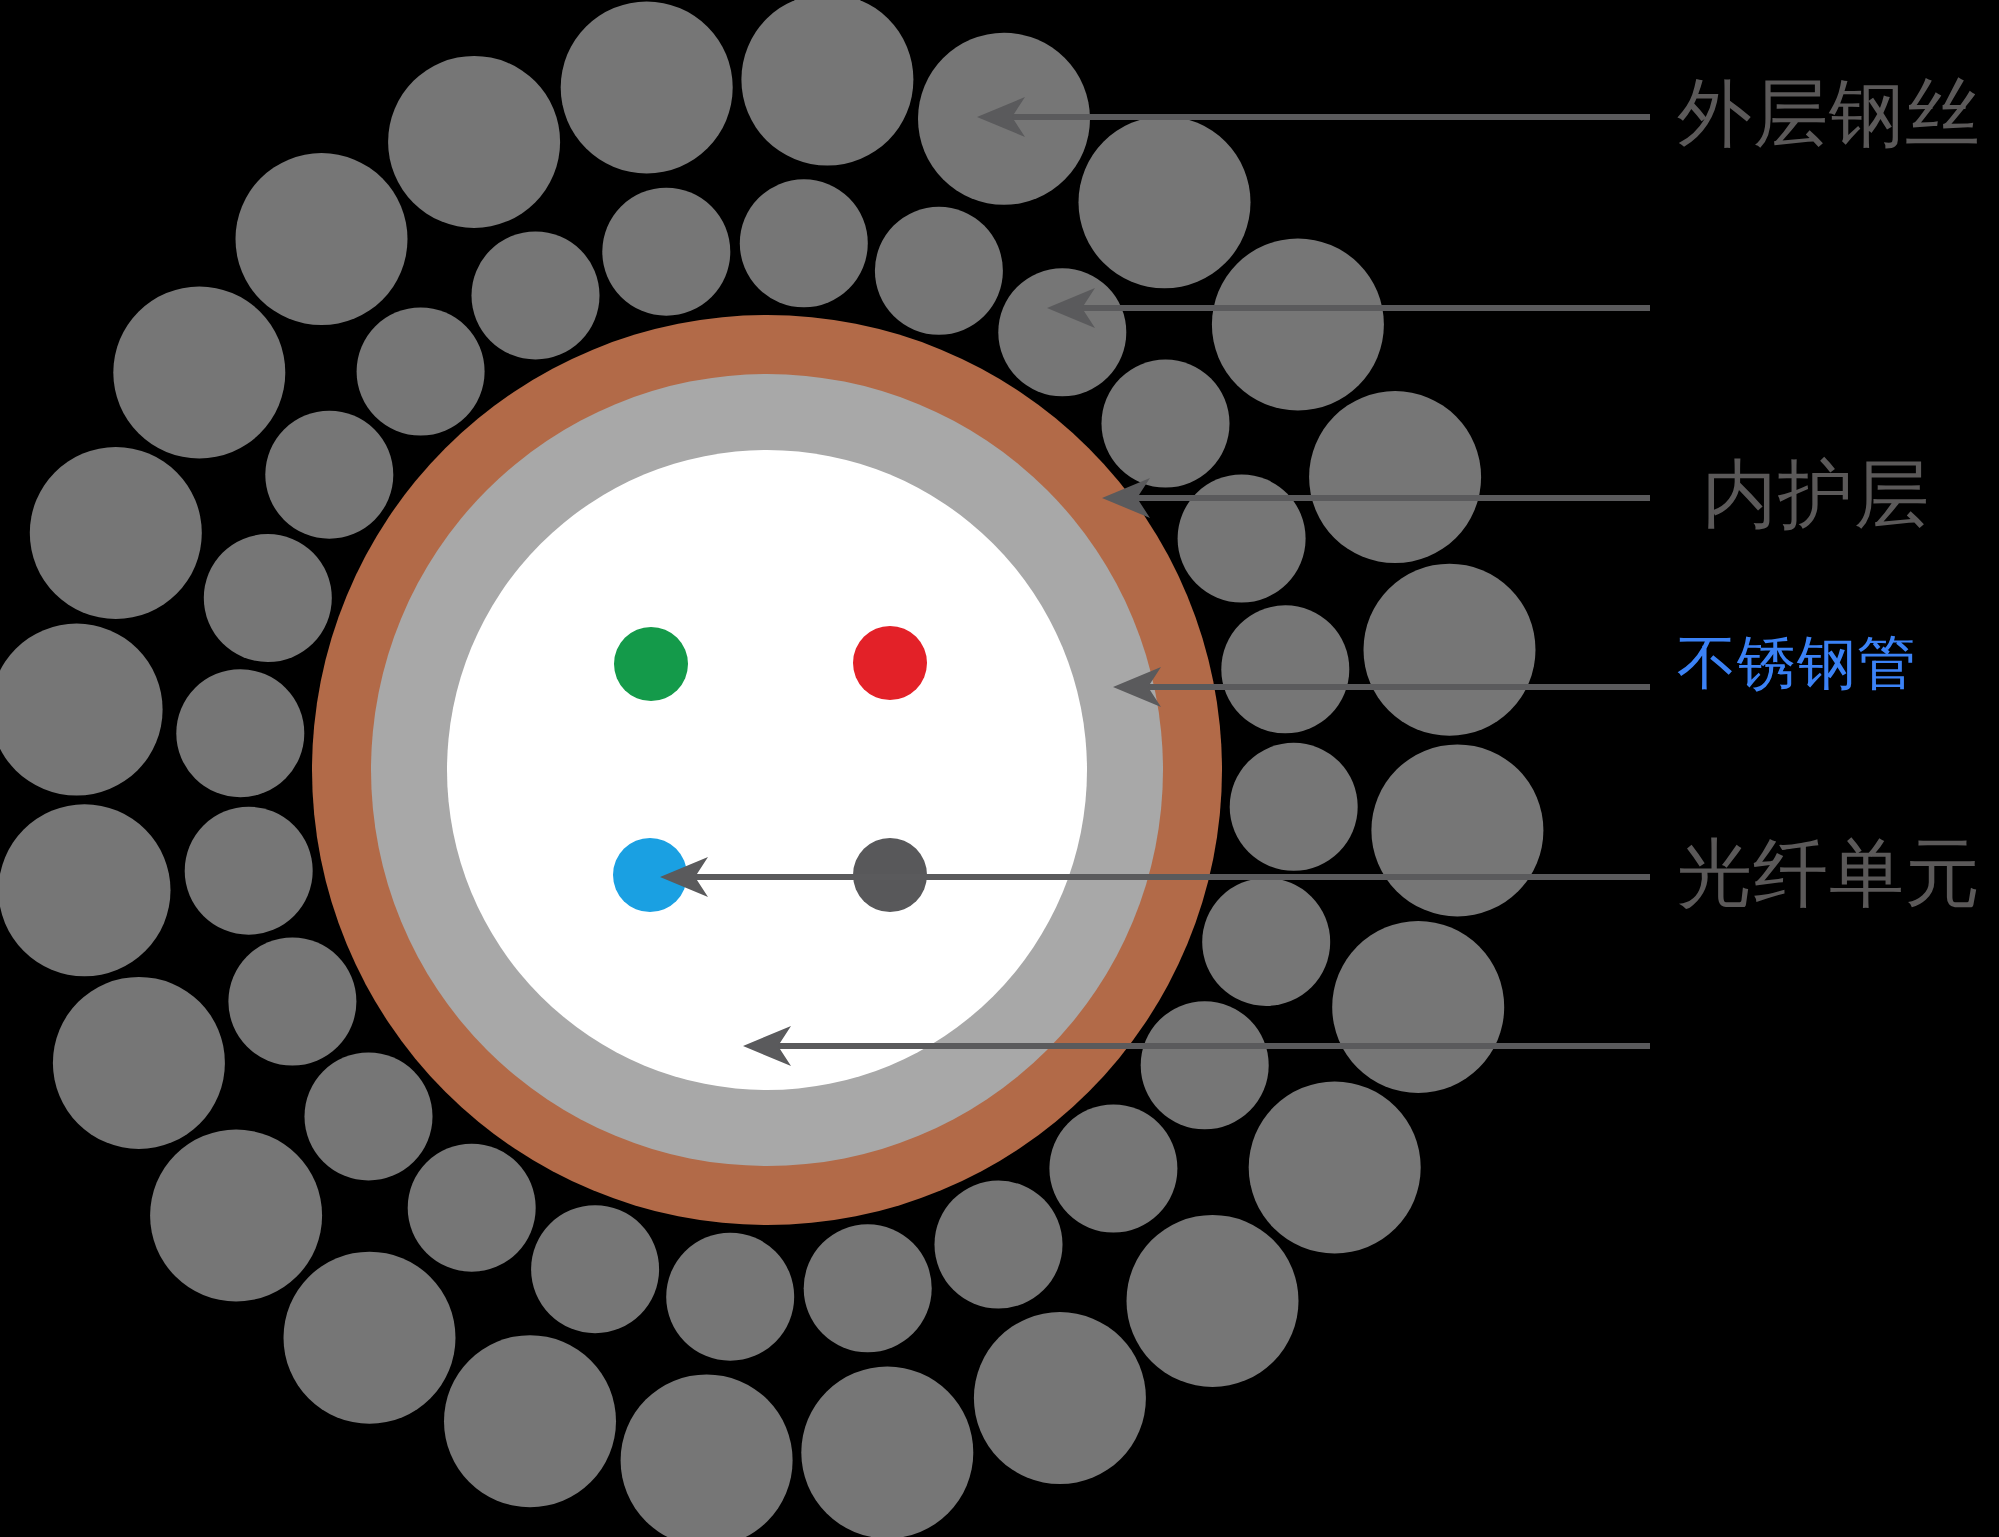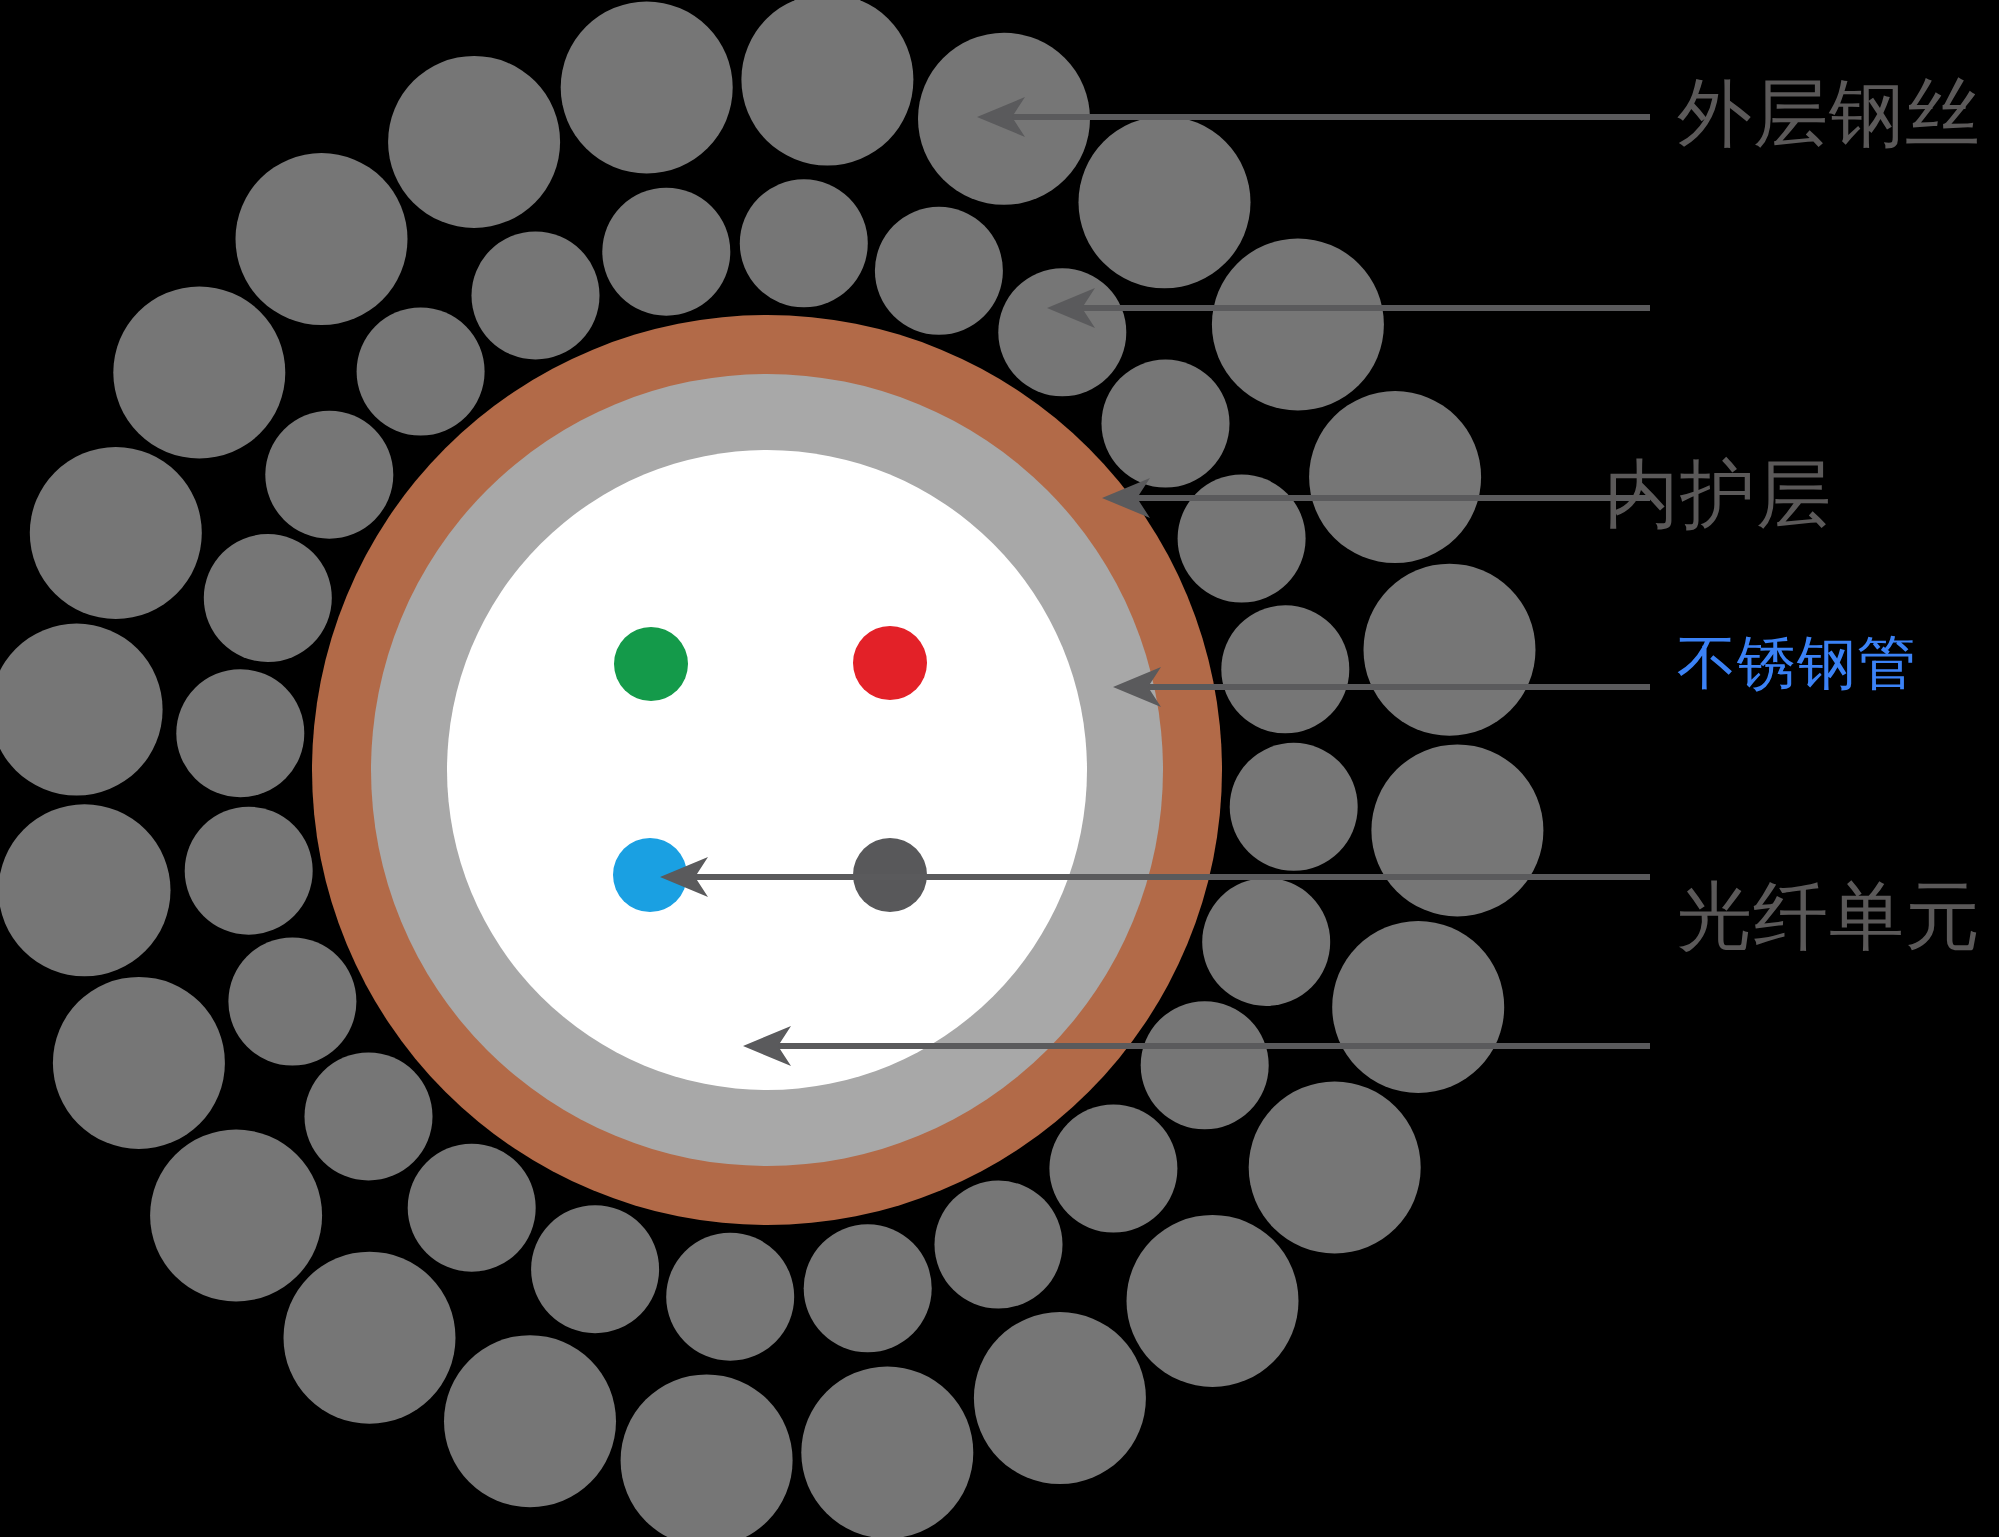--- a/index.html
+++ b/index.html
@@ -105,16 +105,16 @@
         <line x1="694" y1="877" x2="1650" y2="877" stroke="#5a5a5c" stroke-width="6"></line>
         <polygon points="660,877 708,857 695,877 708,897" fill="#5a5a5c"></polygon>
       </g>
       <g>
         <line x1="777" y1="1046" x2="1650" y2="1046" stroke="#5a5a5c" stroke-width="6"></line>
         <polygon points="743,1046 791,1026 778,1046 791,1066" fill="#5a5a5c"></polygon>
       </g>
     </svg>
 
   <div class="anno-label" style="left: 1677px; top: 117px; color: rgb(91, 89, 89); font-size: 75px;">外层钢丝</div>
-  <div class="anno-label" style="left: 1604px; top: 498px; color: rgb(91, 89, 89); font-size: 75px;">内护层</div>
+  <div class="anno-label" style="left: 1702px; top: 498px; color: rgb(91, 89, 89); font-size: 75px;">内护层</div>
   <div class="anno-label" style="left: 1677px; top: 666px; color: #3b82f6; font-size: 59px;">不锈钢管</div>
-  <div class="anno-label" style="left: 1677px; top: 877px; color: rgb(91, 89, 89); font-size: 75px; margin-top: 43px;">光纤单元</div>
+  <div class="anno-label" style="left: 1677px; top: 877px; color: rgb(91, 89, 89); font-size: 75px;">光纤单元</div>
 </div>
 
 </body></html>

